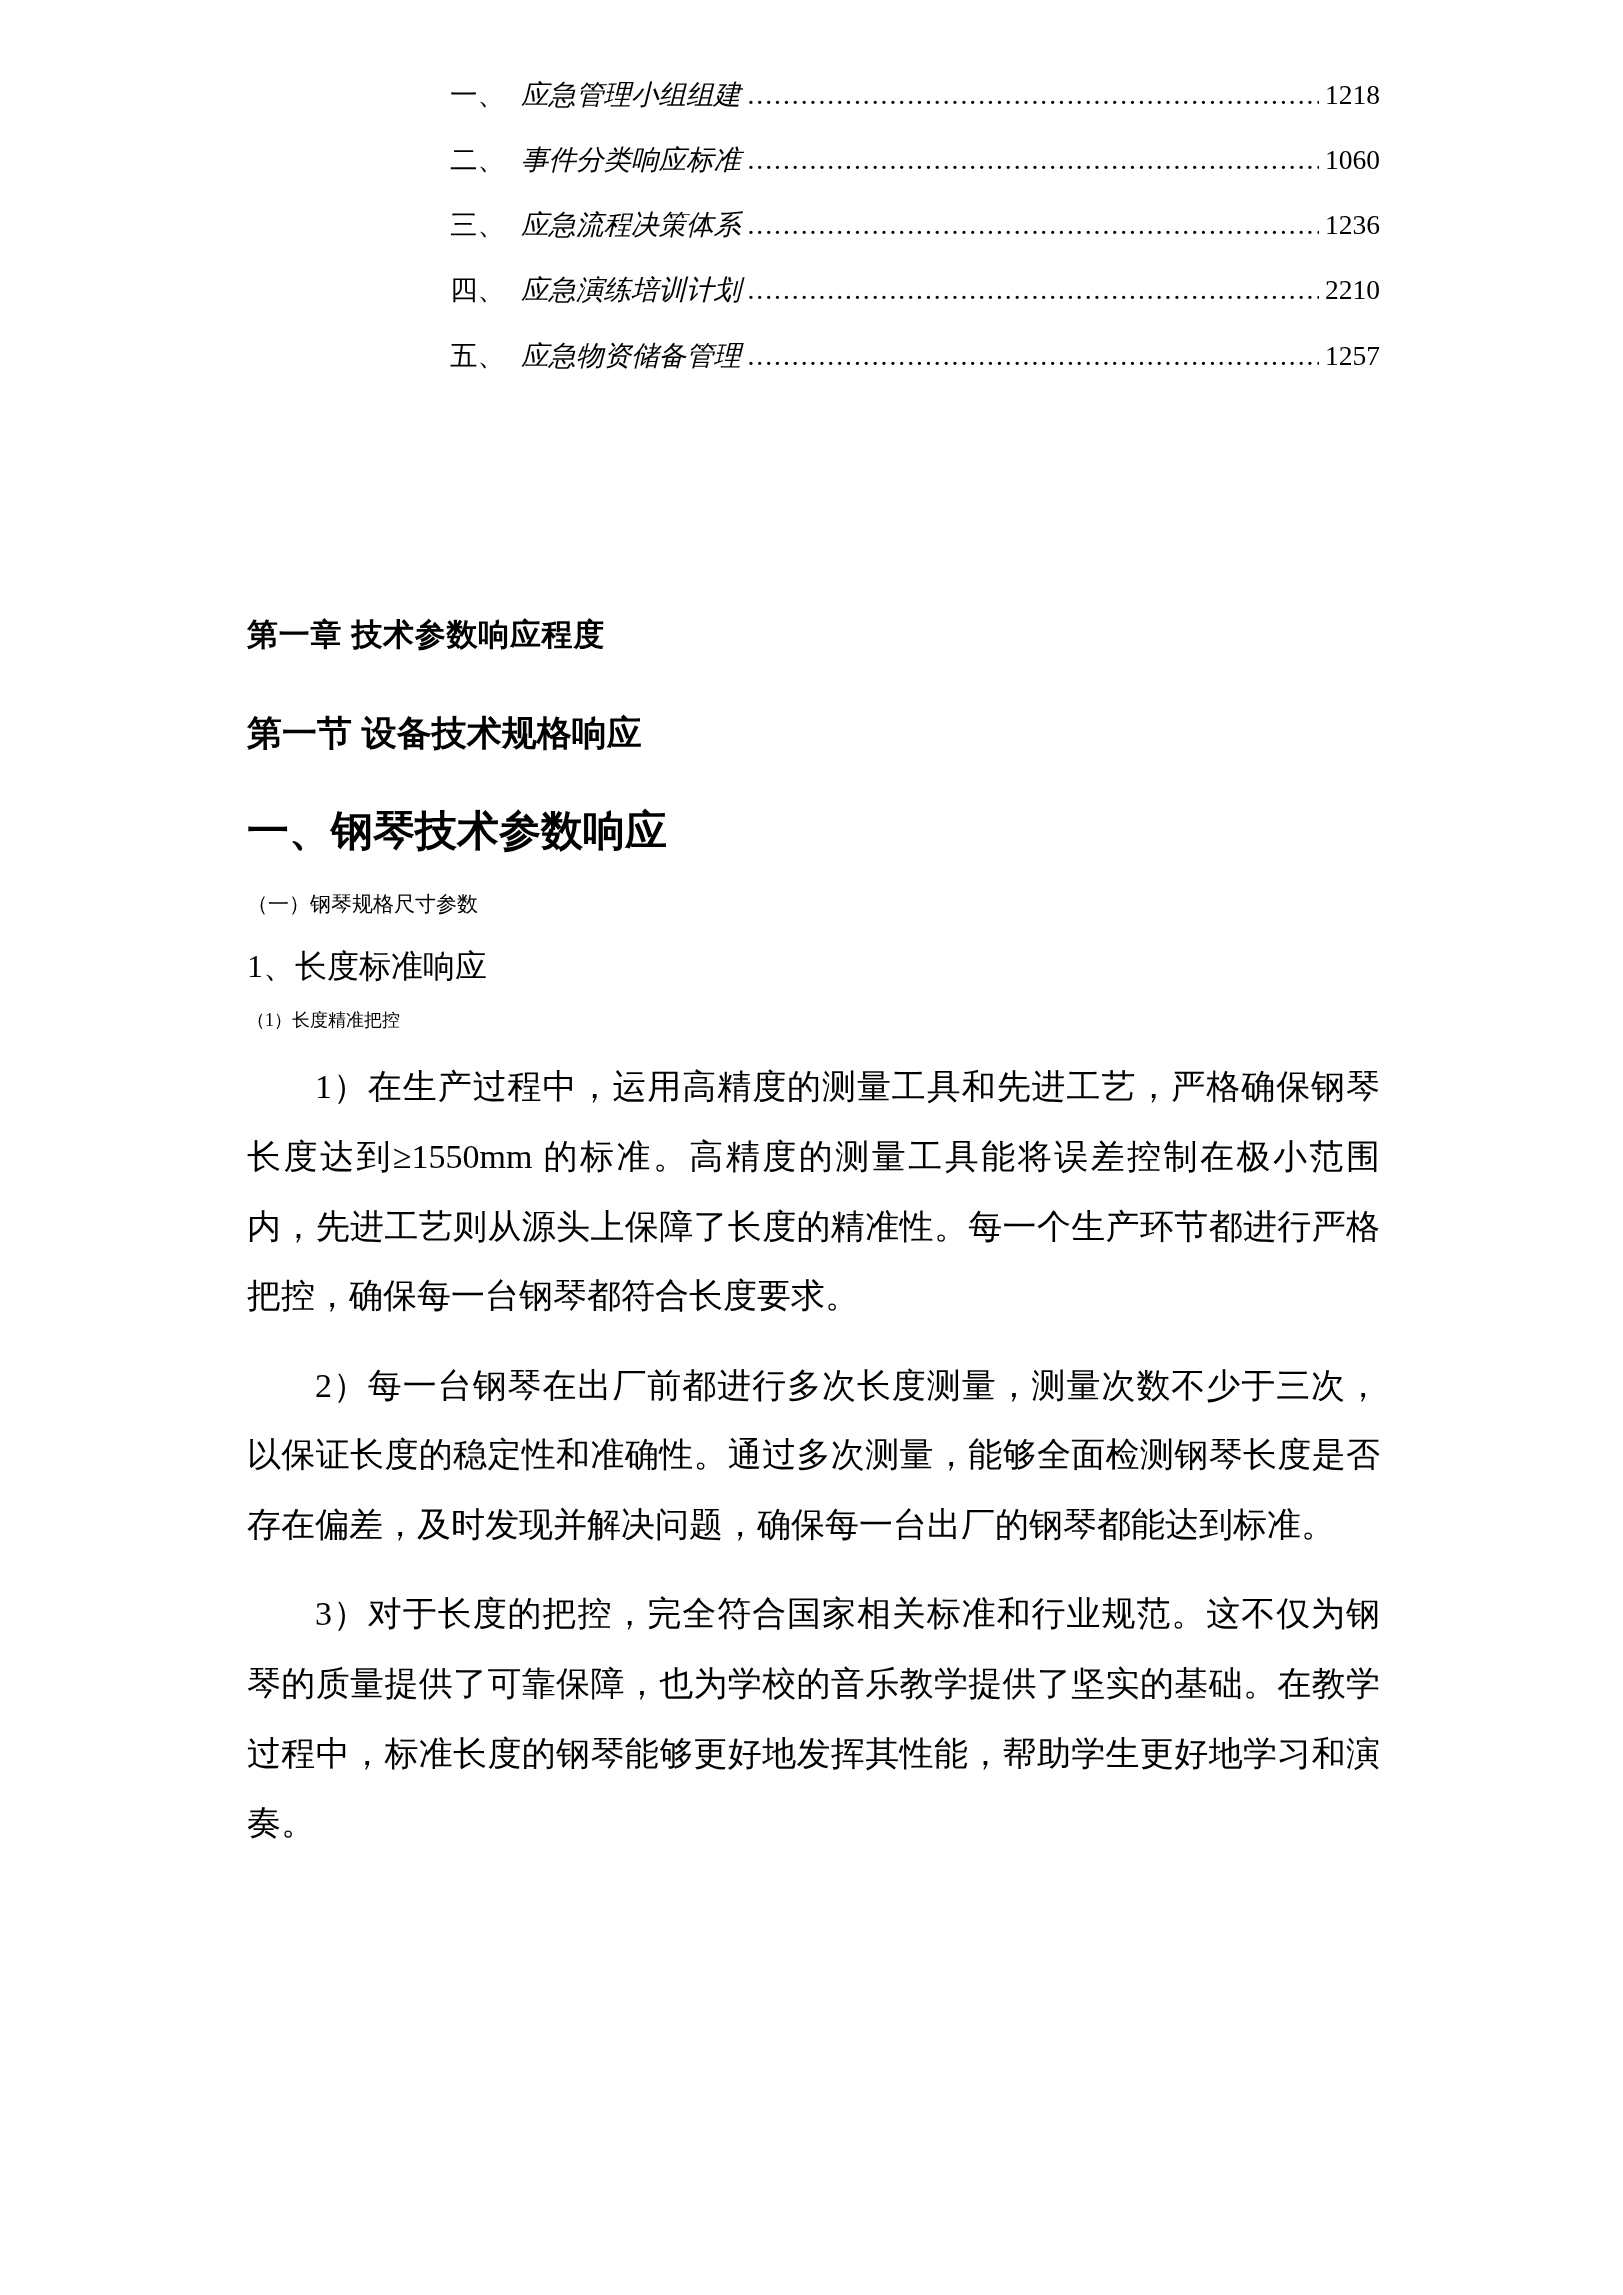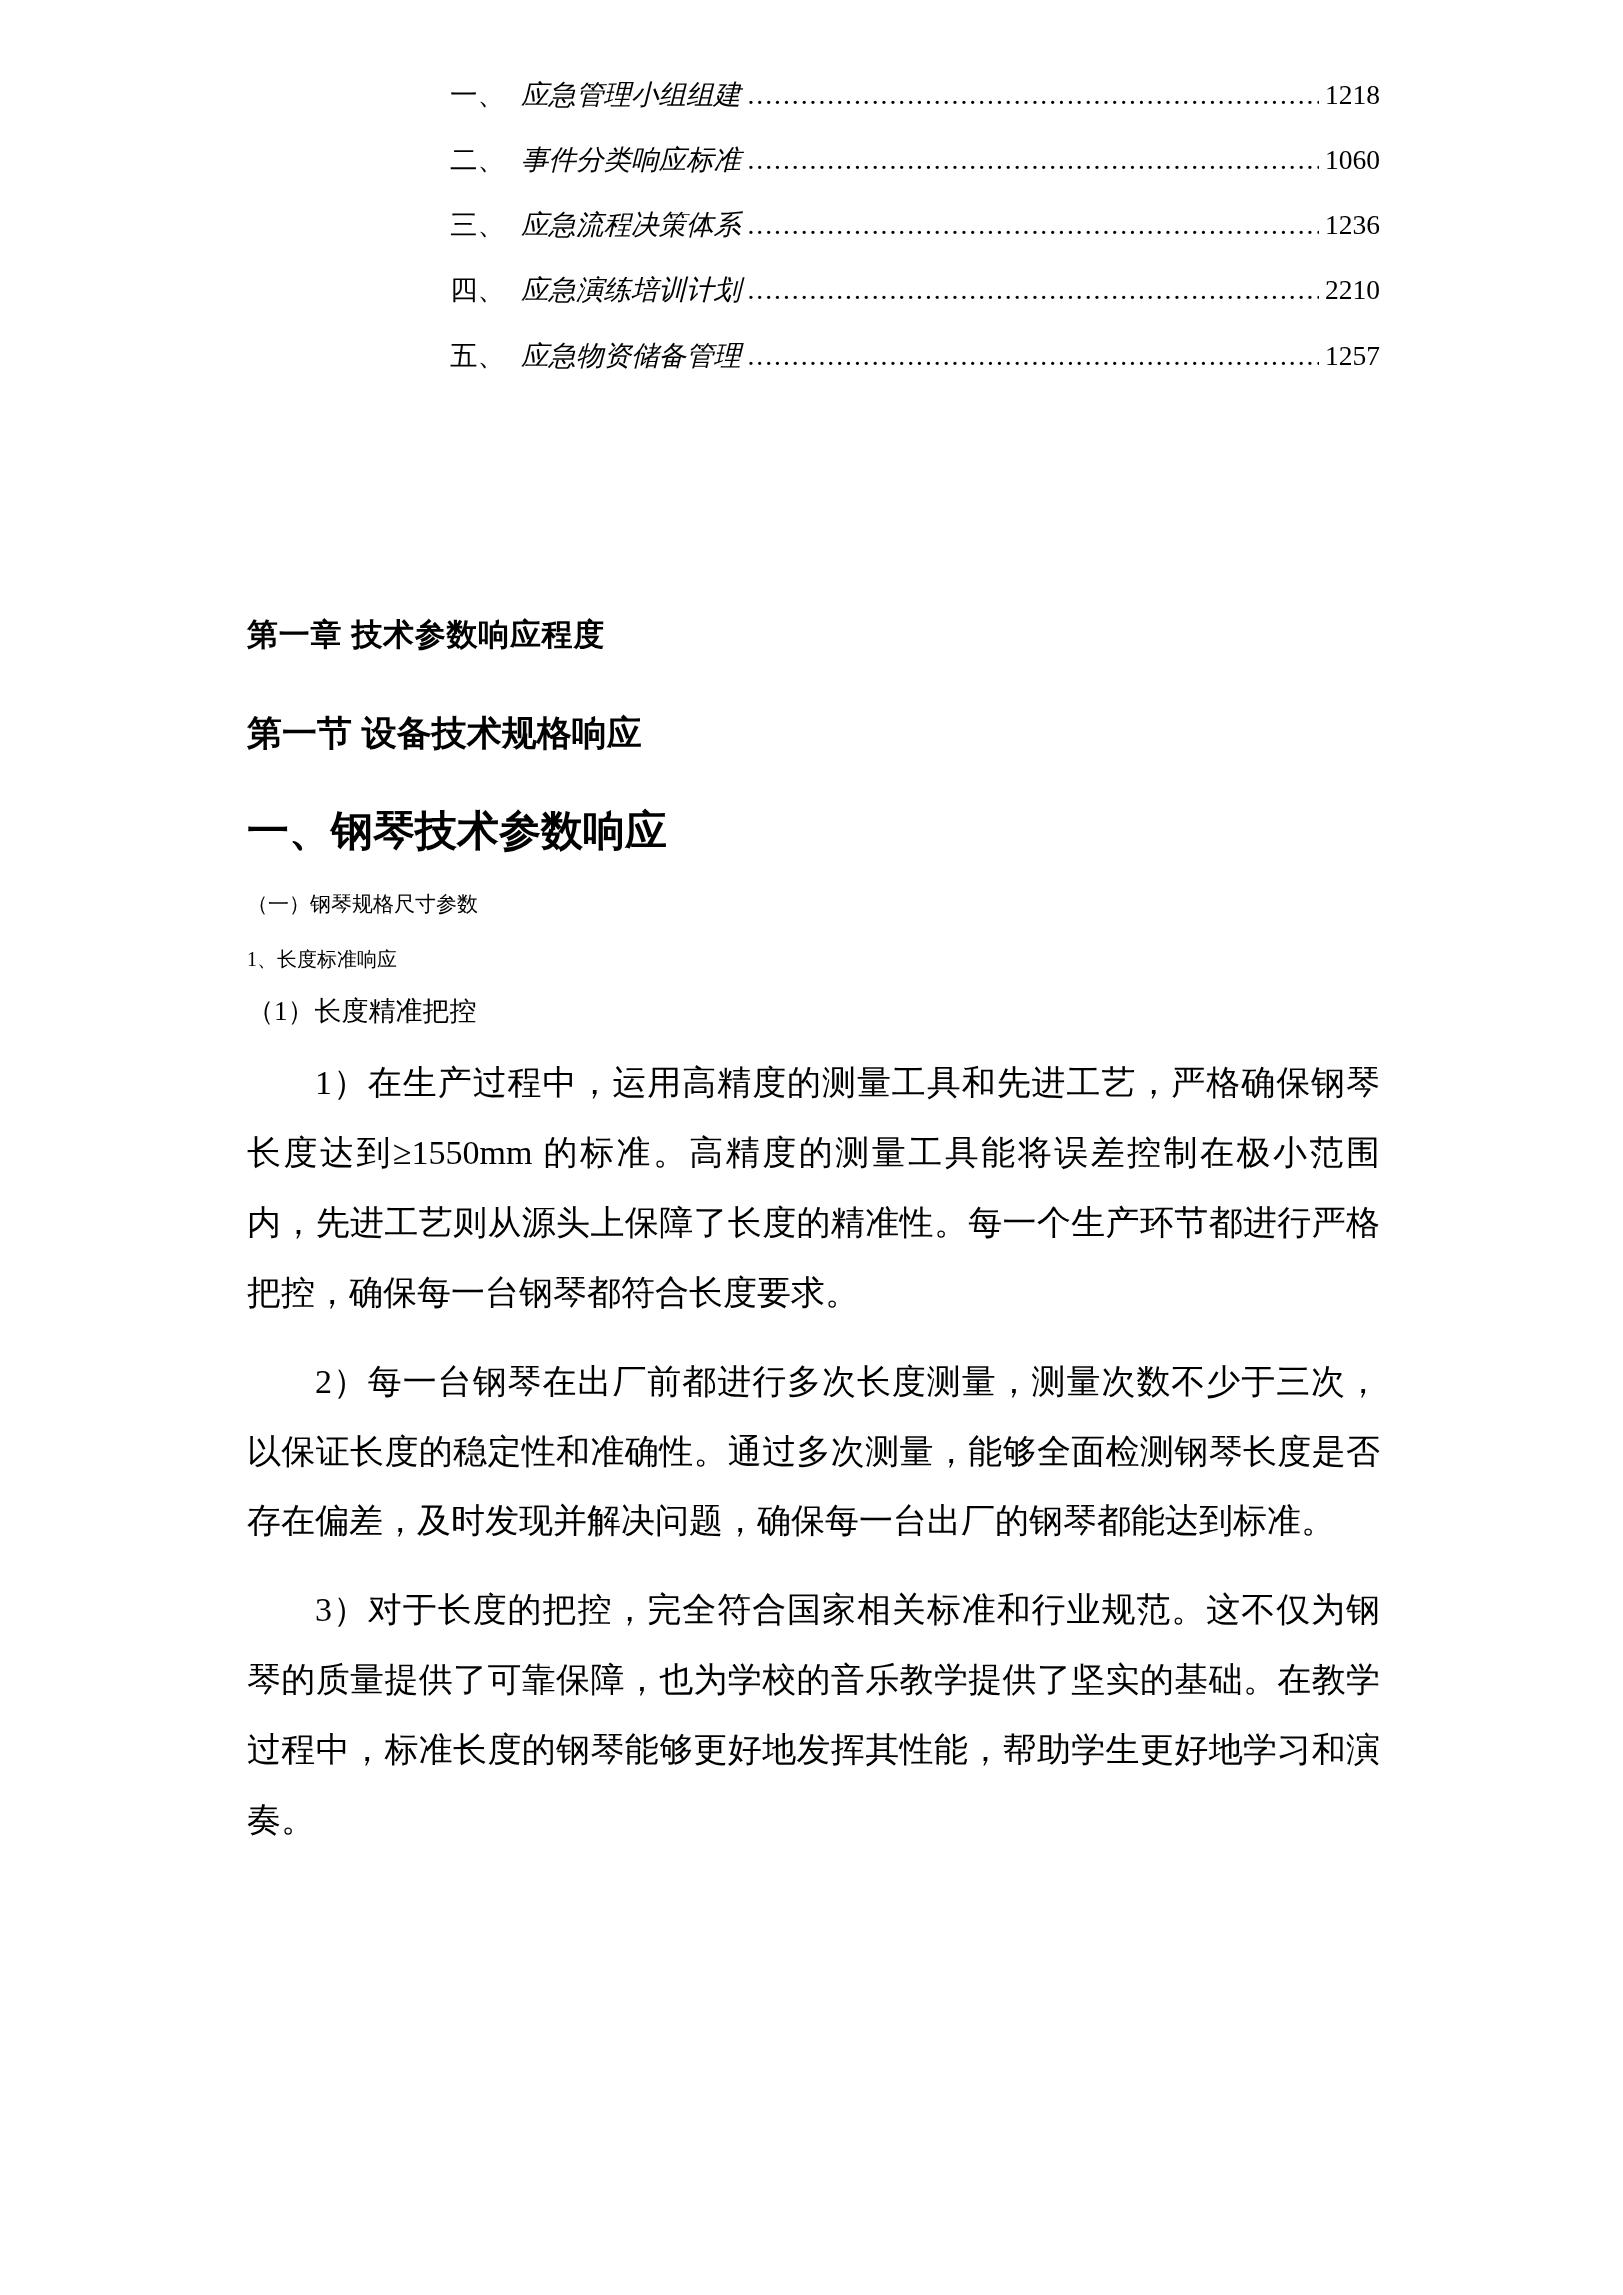--- a/index.html
+++ b/index.html
@@ -90,27 +90,27 @@
   }
 
   .sub-heading-2 {
     margin-top: 34px;
     font-size: 21px;
     line-height: 1.3;
   }
 
   .sub-heading-3 {
     margin-top: 27.5px;
-    font-size: 20px;
+    font-size: 32px;
     line-height: 1.3;
   }
 
   .sub-heading-4 {
     margin-top: 22px;
-    font-size: 27px;
+    font-size: 18px;
     line-height: 1.3;
   }
 
   
   .body-para {
     margin-top: 19.6px;
     font-size: 34px;
     line-height: 2.05;
     text-align: justify;
     text-indent: 2em;

